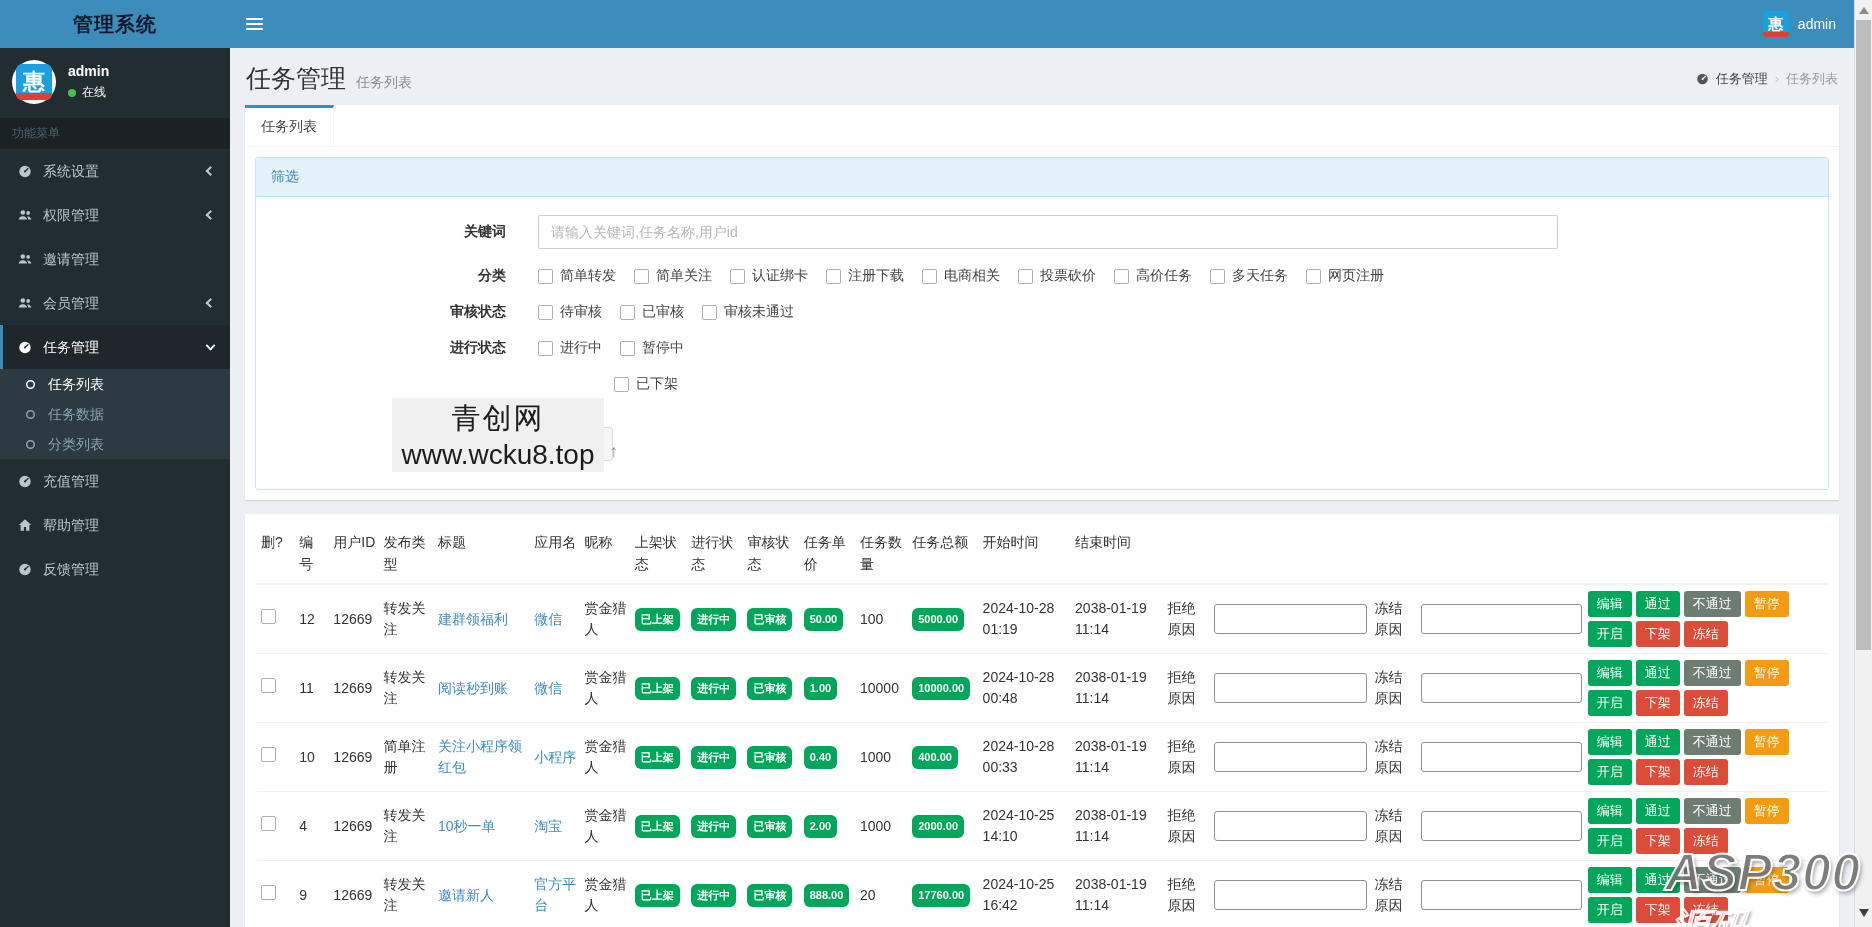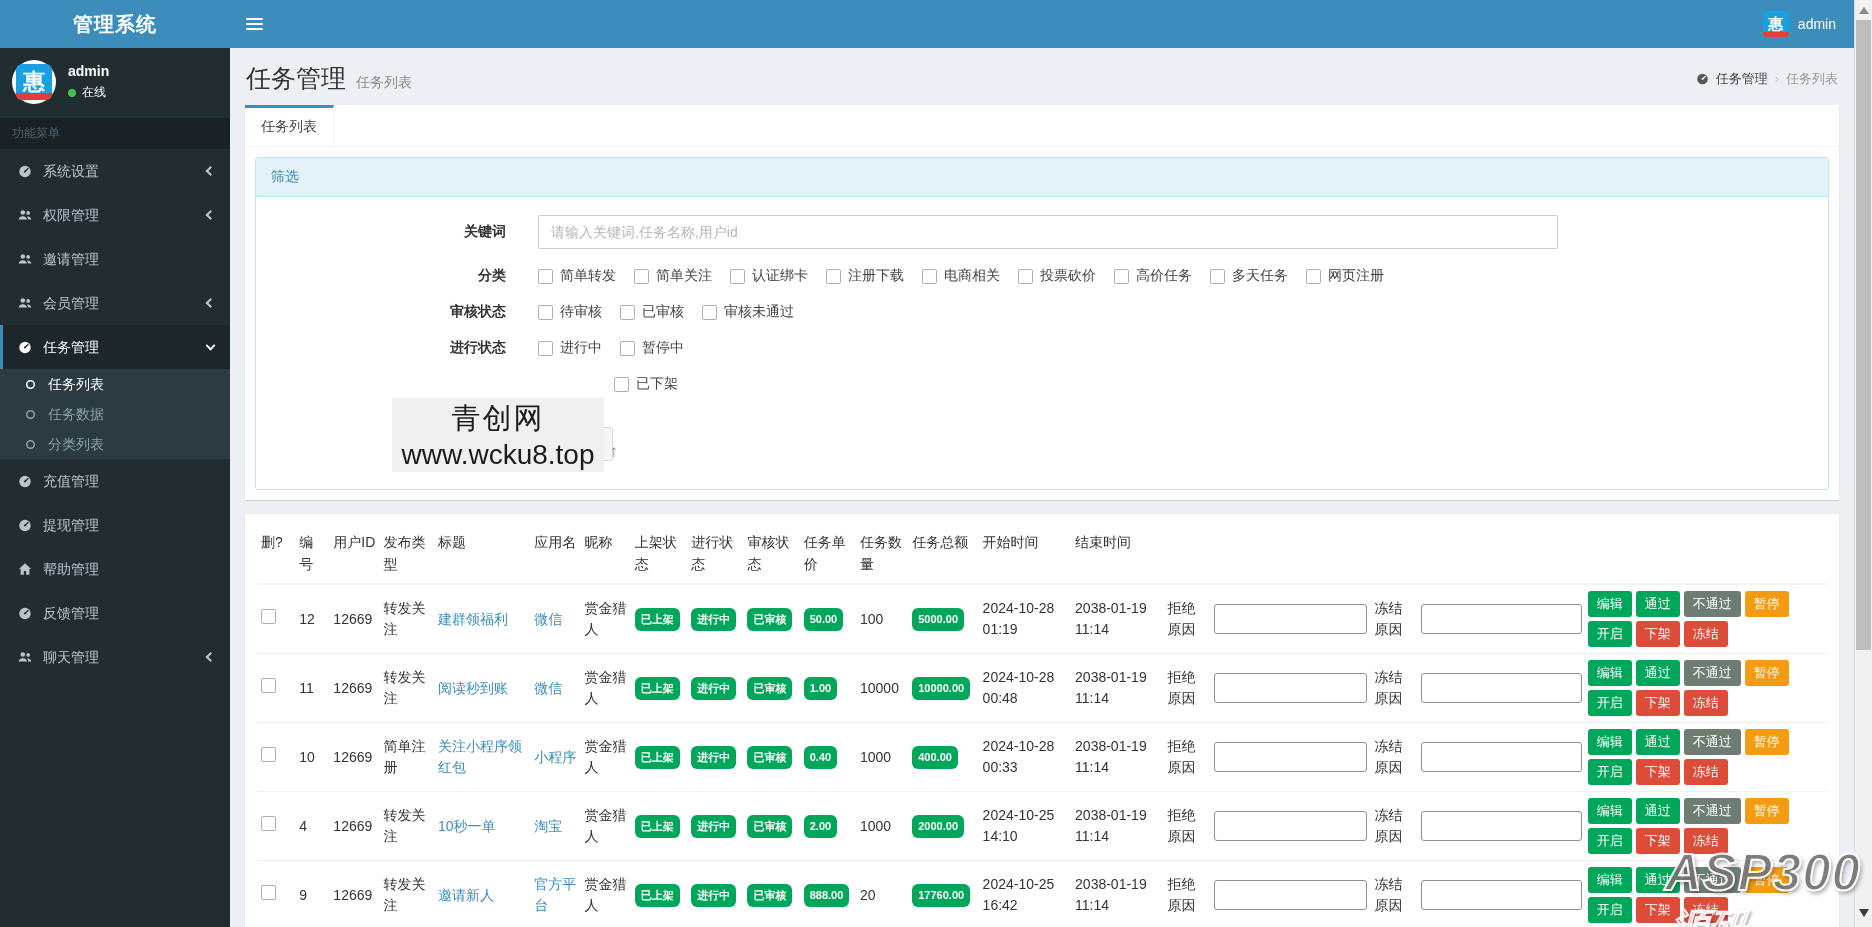--- a/index.html
+++ b/index.html
@@ -8,21 +8,21 @@
   }
   *{box-sizing:border-box}
   html,body{margin:0;padding:0}
   body{
     width:1872px;height:927px;position:relative;overflow:hidden;
     background:var(--content-bg);
     font-family:"Liberation Sans","DejaVu Sans",sans-serif;font-size:14px;color:#333;
   }
   
   .sidebar{position:absolute;left:0;top:0;width:230px;height:100%;background:var(--sidebar-bg);z-index:5}
-  .logo{height:48px;background:var(--accent);color:#ffffff;font-size:20px;font-weight:bold;
+  .logo{height:48px;background:var(--accent);color:#0f172a;font-size:20px;font-weight:bold;
         display:flex;align-items:center;justify-content:center;letter-spacing:1px}
   .user-panel{display:flex;align-items:center;gap:12px;padding:12px 12px 14px}
   .avatar{width:44px;height:44px;border-radius:50%;background:#fff;display:flex;align-items:center;justify-content:center;flex:none}
   .avatar .logo-sq{width:36px;height:36px;background:#1a9fe0;border-radius:6px;position:relative;
         display:flex;align-items:center;justify-content:center;color:#fff;font-weight:bold;font-size:22px;overflow:hidden}
   .avatar .logo-sq::after{content:"";position:absolute;left:0;right:0;bottom:0;height:7px;background:#e23c3c}
   .user-meta{display:flex;flex-direction:column;gap:5px}
   .user-name{color:#fff;font-weight:bold;font-size:14px}
   .user-status{color:#fff;font-size:12px;display:flex;align-items:center;gap:6px}
   .dot{width:8px;height:8px;border-radius:50%;background:#41c24d;display:inline-block}
@@ -244,63 +244,37 @@
               <path d="M8 8.5 11.8 4.9" stroke="#222d32" stroke-width="1.6"></path>
               <circle cx="8" cy="8.5" r="1.2" fill="#222d32"></circle>
             </svg>
           </span>
           <span class="mi-label">充值管理</span>
         </div>
       </li>
       <li>
         <div class="menu-item">
           <span class="mi-icon">
+            <svg viewBox="0 0 16 16" width="14" height="14" fill="currentColor">
+              <path d="M8 1.5 1 8h2v6.5h3.7v-4.2h2.6v4.2H13V8h2L8 1.5z"></path>
+            </svg>
+          </span>
+          <span class="mi-label">帮助管理</span>
+        </div>
+      </li>
+      <li>
+        <div class="menu-item">
+          <span class="mi-icon">
             <svg viewBox="0 0 16 16" width="14" height="14">
               <circle cx="8" cy="8.5" r="6.5" fill="currentColor"></circle>
               <path d="M8 8.5 11.8 4.9" stroke="#222d32" stroke-width="1.6"></path>
               <circle cx="8" cy="8.5" r="1.2" fill="#222d32"></circle>
             </svg>
           </span>
-          <span class="mi-label">提现管理</span>
-        </div>
-      </li>
-      <li>
-        <div class="menu-item">
-          <span class="mi-icon">
-            <svg viewBox="0 0 16 16" width="14" height="14" fill="currentColor">
-              <path d="M8 1.5 1 8h2v6.5h3.7v-4.2h2.6v4.2H13V8h2L8 1.5z"></path>
-            </svg>
-          </span>
-          <span class="mi-label">帮助管理</span>
-        </div>
-      </li>
-      <li>
-        <div class="menu-item">
-          <span class="mi-icon">
-            <svg viewBox="0 0 16 16" width="14" height="14">
-              <circle cx="8" cy="8.5" r="6.5" fill="currentColor"></circle>
-              <path d="M8 8.5 11.8 4.9" stroke="#222d32" stroke-width="1.6"></path>
-              <circle cx="8" cy="8.5" r="1.2" fill="#222d32"></circle>
-            </svg>
-          </span>
           <span class="mi-label">反馈管理</span>
-        </div>
-      </li>
-      <li>
-        <div class="menu-item">
-          <span class="mi-icon">
-            <svg viewBox="0 0 16 16" width="14" height="14" fill="currentColor">
-              <circle cx="5.5" cy="5.2" r="2.6"></circle>
-              <path d="M.8 13.2c0-2.4 2.1-3.9 4.7-3.9s4.7 1.5 4.7 3.9z"></path>
-              <circle cx="11.6" cy="5.6" r="2.1"></circle>
-              <path d="M11 9.6c2.4.3 4.2 1.6 4.2 3.6h-3.5c0-1.4-.5-2.6-1.5-3.3z"></path>
-            </svg>
-          </span>
-          <span class="mi-label">聊天管理</span>
-          <span class="chev left"></span>
         </div>
       </li>
     </ul>
 </aside>
 
 <header class="navbar">
   <div class="hamburger">
     <div class="bars">
         <span></span>
         <span></span>

